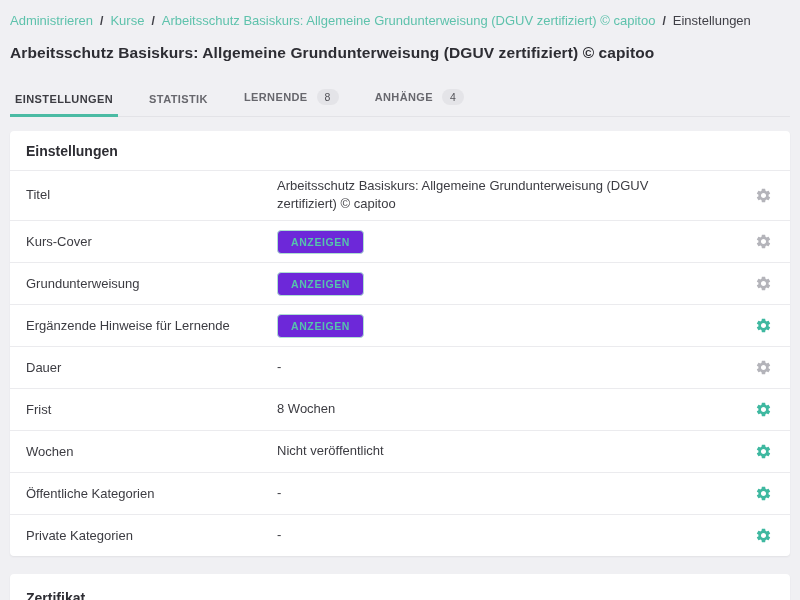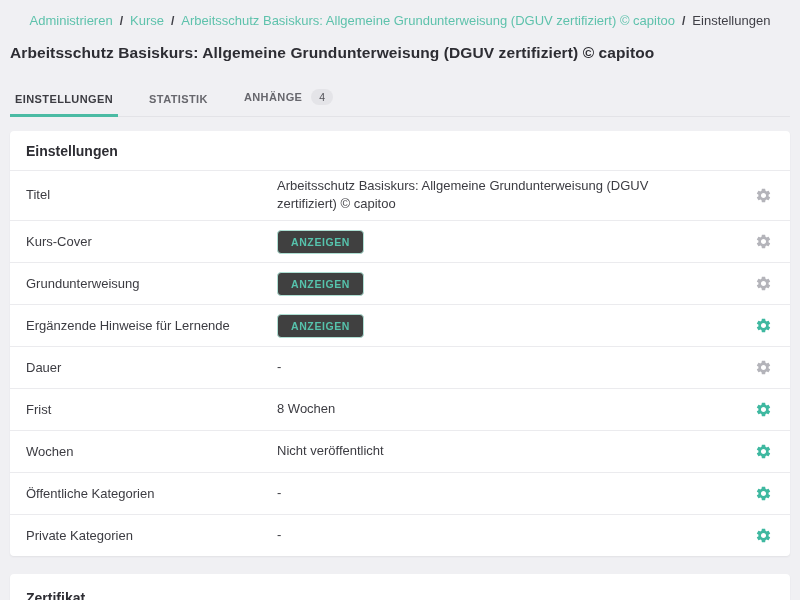--- a/index.html
+++ b/index.html
@@ -10,21 +10,20 @@
     color: #3a3a40;
   }
   .page { padding: 0 10px; }
 
   
   .breadcrumb {
     padding-top: 13px;
     font-size: 13px;
     line-height: 1.2;
     white-space: nowrap;
-    text-align: center;
   }
   .bc-link { color: #5ec2ac; text-decoration: none; }
   .bc-current { color: #3f3f46; }
   .bc-sep { color: #3f3f46; margin: 0 7px; font-weight: 700; font-size: 12px; }
 
   
   .page-title {
     margin-top: 15px;
     font-size: 15.5px;
     font-weight: 700;
@@ -118,21 +117,21 @@
     color: #3c3c42;
     line-height: 1.45;
     padding-right: 10px;
   }
   .show-btn {
     display: inline-flex;
     align-items: center;
     justify-content: center;
     height: 24px;
     padding: 0 13px;
-    background: #404040;
+    background: #6d28d9;
     border: 1px solid #aedfd3;
     border-radius: 4px;
     color: #56c3ac;
     font-size: 10.5px;
     font-weight: 700;
     letter-spacing: 0.6px;
     font-family: inherit;
     cursor: pointer;
   }
   .gear-btn {
@@ -158,20 +157,24 @@
   <h1 class="page-title">Arbeitsschutz Basiskurs: Allgemeine Grundunterweisung (DGUV zertifiziert) © capitoo</h1>
 
   <div class="tabbar">
       <button type="button" class="tab active">
         <span>EINSTELLUNGEN</span>
       </button>
       <button type="button" class="tab">
         <span>STATISTIK</span>
       </button>
       <button type="button" class="tab">
+        <span>LERNENDE</span>
+        <span class="tab-badge">8</span>
+      </button>
+      <button type="button" class="tab">
         <span>ANHÄNGE</span>
         <span class="tab-badge">4</span>
       </button>
     </div>
 
   <section class="card">
     <div class="card-header">
       <h2 class="card-title">Einstellungen</h2>
     </div>
     <div class="rows">

